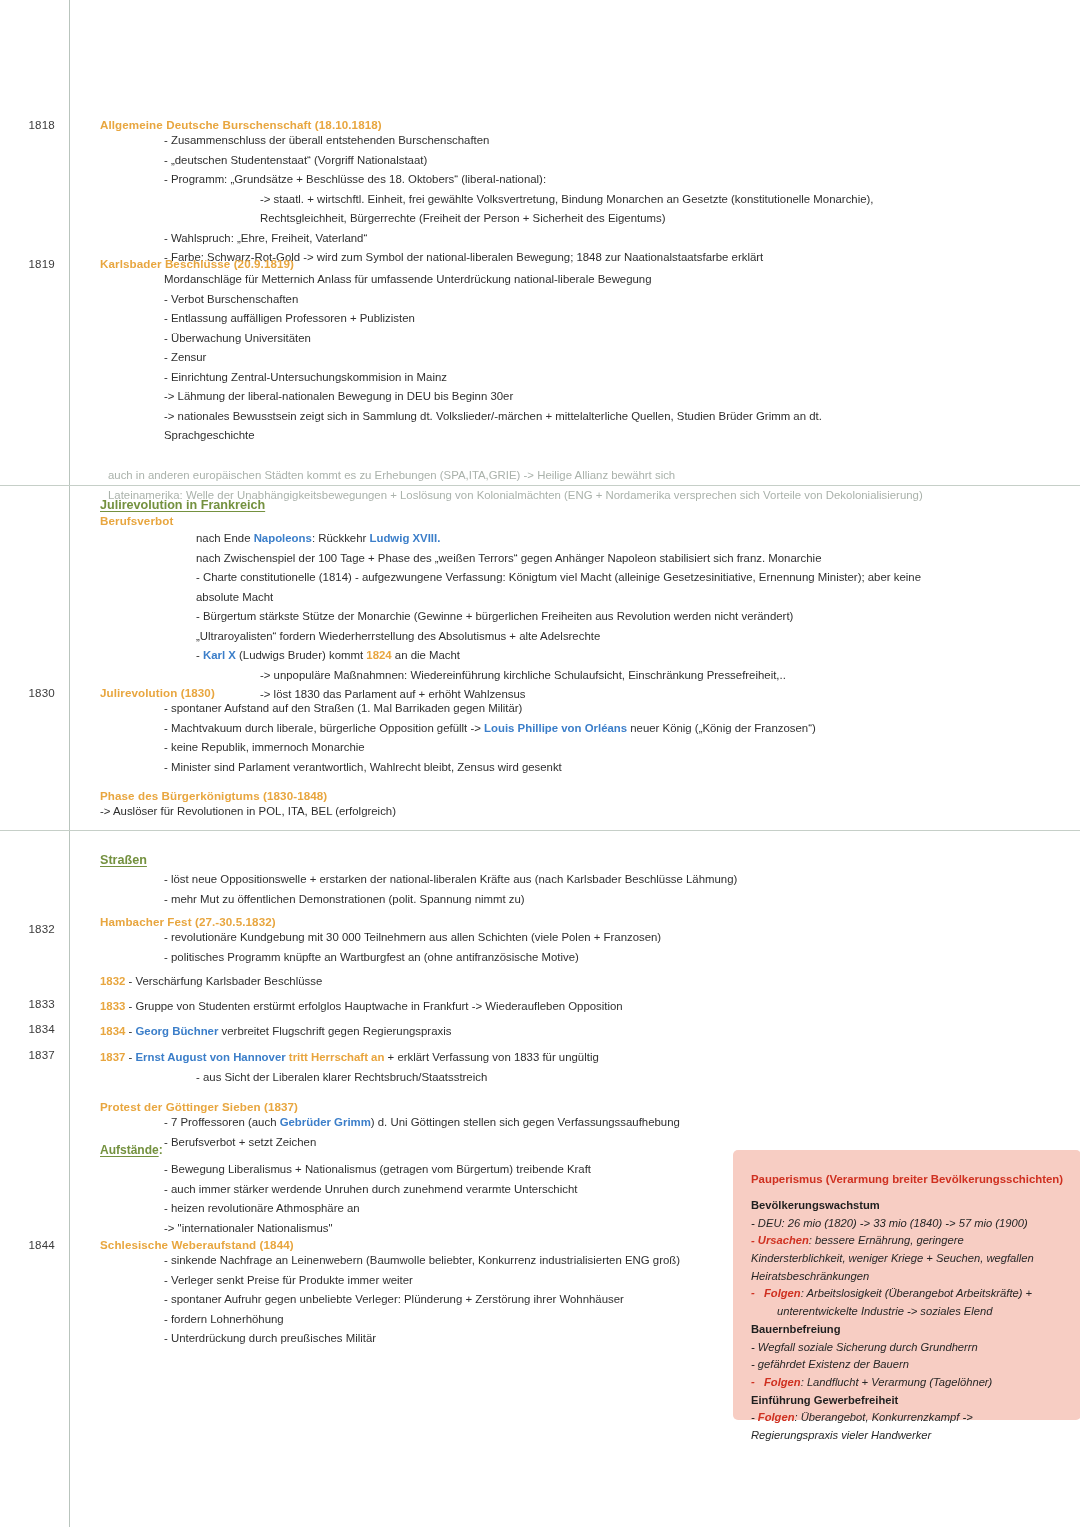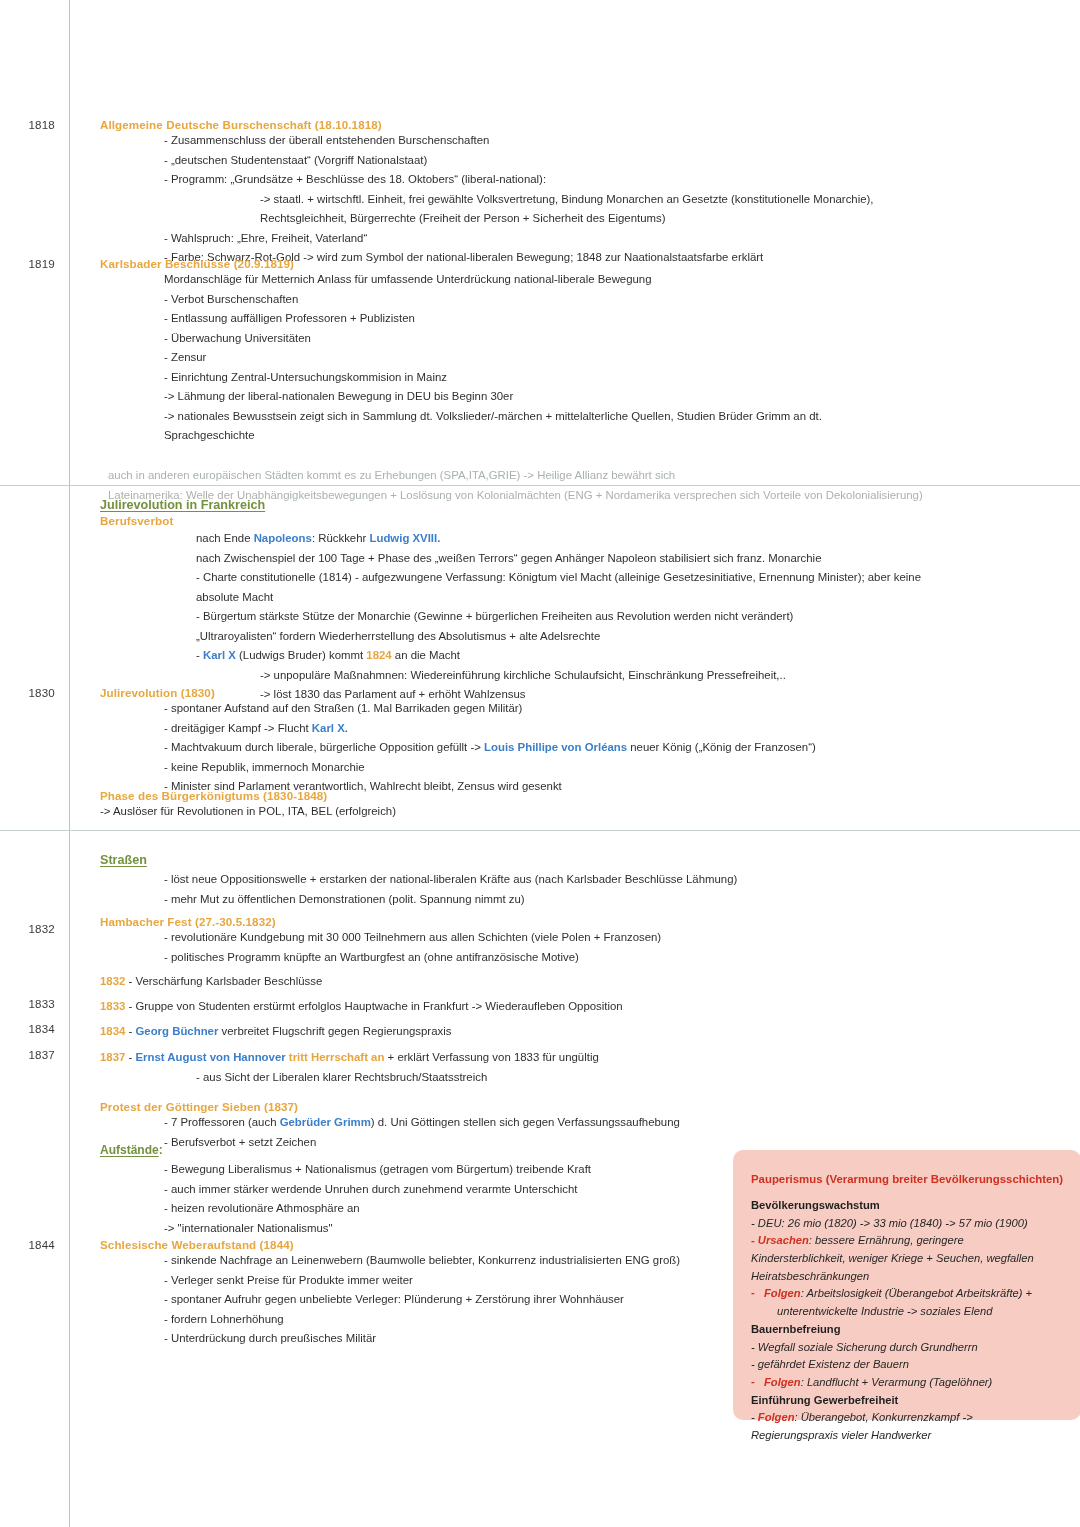--- a/index.html
+++ b/index.html
@@ -71,21 +71,21 @@
   .blue{color:#3b7ec9;font-weight:bold;}
   .orange{color:#e8a63f;font-weight:bold;text-align:center;}
   .orange2{color:#e8a43d;font-weight:bold;}
 
   
   .callout{
     position:absolute;
     left:733px; top:1150px;
     width:348px; height:270px;
     background:#f7cdc3;
-    border-radius:10px;
+    border-radius:5px;
     box-sizing:border-box;
     padding:20px 16px 14px 18px;
     font-size:11.2px;
     line-height:1.58;
     color:#262626;
   }
   .callout .title{
     color:#cf3020;
     font-weight:bold;
     font-size:11.4px;
@@ -166,21 +166,20 @@
     <div class="txt ind3">- Bürgertum stärkste Stütze der Monarchie (Gewinne + bürgerlichen Freiheiten aus Revolution werden nicht verändert)</div>
     <div class="txt ind3">„Ultraroyalisten“ fordern Wiederherrstellung des Absolutismus + alte Adelsrechte</div>
     <div class="txt ind3"><span>- </span><span class="blue">Karl X</span><span> (Ludwigs Bruder) kommt </span><span class="orange">1824</span><span> an die Macht</span></div>
     <div class="txt ind2">-&gt; unpopuläre Maßnahmnen: Wiedereinführung kirchliche Schulaufsicht, Einschränkung Pressefreiheit,..</div>
     <div class="txt ind2">-&gt; löst 1830 das Parlament auf + erhöht Wahlzensus</div>
   </div>
 
   <div class="blk" style="top:686px">
     <div class="h-orange">Julirevolution (1830)</div>
     <div class="txt ind1">- spontaner Aufstand auf den Straßen (1. Mal Barrikaden gegen Militär)</div>
-    <div class="txt ind1"><span>- dreitägiger Kampf -&gt; Flucht </span><span class="blue">Karl X.</span></div>
     <div class="txt ind1"><span>- Machtvakuum durch liberale, bürgerliche Opposition gefüllt -&gt; </span><span class="blue">Louis Phillipe von Orléans</span><span> neuer König („König der Franzosen“)</span></div>
     <div class="txt ind1">- keine Republik, immernoch Monarchie</div>
     <div class="txt ind1">- Minister sind Parlament verantwortlich, Wahlrecht bleibt, Zensus wird gesenkt</div>
   </div>
 
   <div class="blk" style="top:789px">
     <div class="h-orange">Phase des Bürgerkönigtums (1830-1848)</div>
     <div class="txt">-&gt; Auslöser für Revolutionen in POL, ITA, BEL (erfolgreich)</div>
   </div>
 

